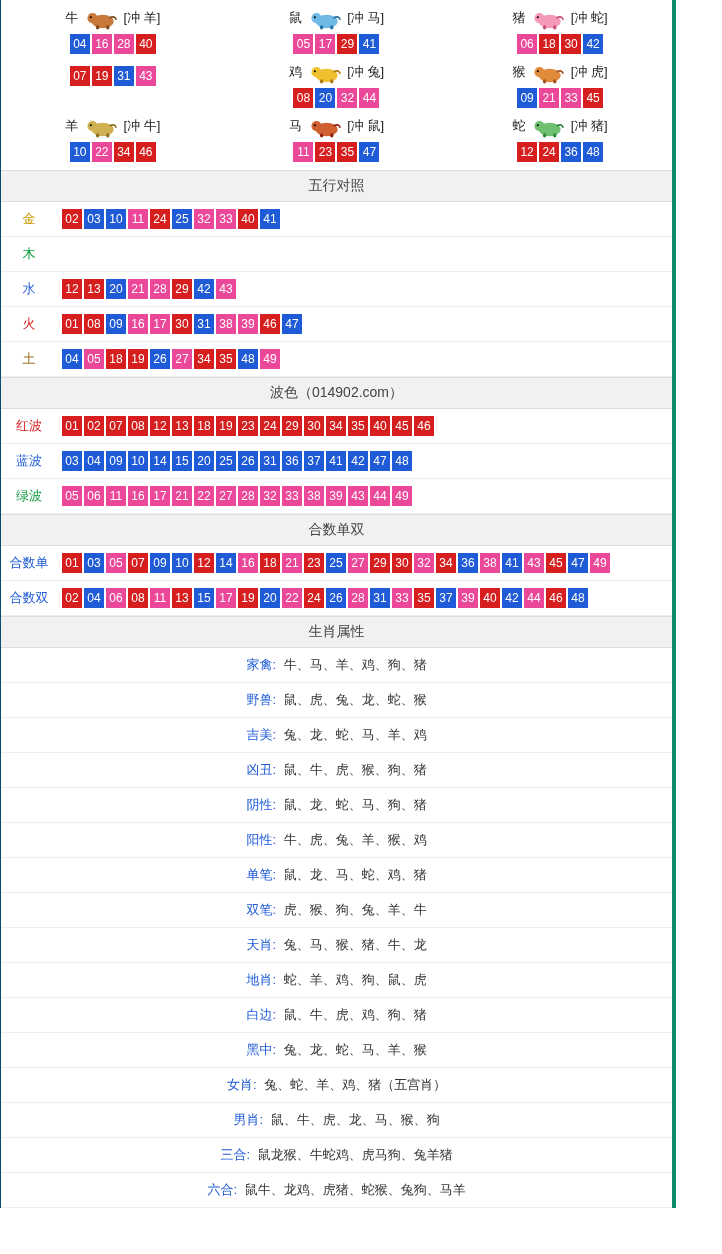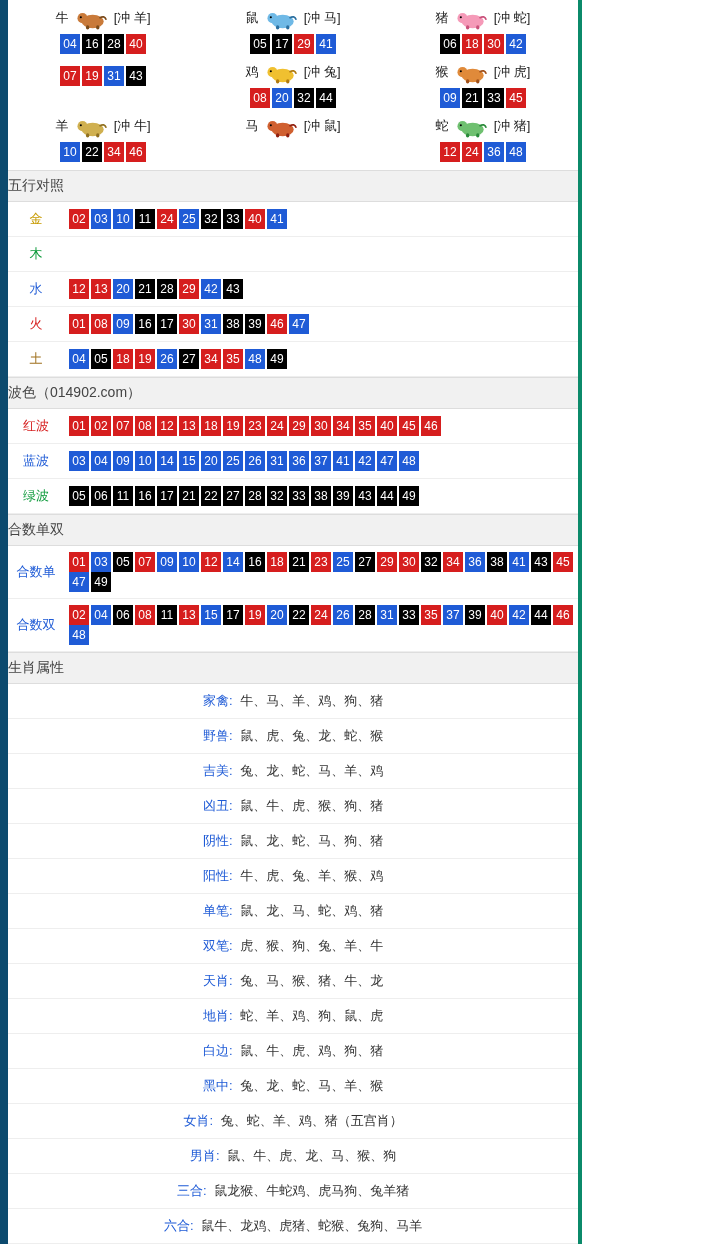--- a/index.html
+++ b/index.html
@@ -1,25 +1,25 @@
 <!DOCTYPE html>
 <html><head>
 <meta charset="utf-8">
 <style>
 *{box-sizing:border-box;margin:0;padding:0}
 body{font-family:"Microsoft YaHei",Arial,sans-serif;font-size:13px;background:#fff;color:#333}
-.wrap{width:582px;border-left:8px solid #0c4a6e;border-right:4px solid #0b8a6a}
+.wrap{width:676px;border-left:1px solid #0c4a6e;border-right:4px solid #0b8a6a}
 .zodiac-grid{display:flex;flex-wrap:wrap;padding:4px 0}
 .zcell{width:33.33%;text-align:center;padding:4px 0}
 .zhead{font-size:13px;color:#222}
 .zimg{display:inline-block;width:34px;height:22px;vertical-align:middle;margin:0 2px}
 .balls{margin-top:4px}
 .ball{display:inline-block;min-width:20px;height:20px;line-height:20px;color:#fff;font-size:12px;text-align:center;margin:0 1px;padding:0 2px}
-.r{background:#d61e1e}.b{background:#1f5bd6}.g{background:#000000}
-.sect-h{background:#f1f1f1;border-top:1px solid #ddd;border-bottom:1px solid #ddd;text-align:left;padding:6px 0;font-size:14px;color:#444}
+.r{background:#d61e1e}.b{background:#1f5bd6}.g{background:#ec4899}
+.sect-h{background:#f1f1f1;border-top:1px solid #ddd;border-bottom:1px solid #ddd;text-align:center;padding:6px 0;font-size:14px;color:#444}
 .row{display:flex;border-bottom:1px solid #eee;align-items:center}
 .row-l{width:56px;text-align:center;padding:8px 0;font-size:13px}
 .row-r{flex:1;padding:6px 4px}
 .gold{color:#c79a00}.wood{color:#0f9b3c}.water{color:#1f5bd6}.fire{color:#d61e1e}.earth{color:#a07220}
 .red{color:#d61e1e}.blue{color:#1f5bd6}.green{color:#0f9b3c}
 .attr-row{text-align:center;padding:8px 0;border-bottom:1px solid #eee;font-size:13px}
 .attr-l{color:#1f5bd6;margin-right:4px}
 svg{vertical-align:middle}
 </style>
 </head>
@@ -127,20 +127,21 @@
          <span><svg class="zimg" viewBox="0 0 40 26">
               <ellipse cx="22" cy="16" rx="13" ry="8" fill="#d06030"></ellipse>
               <circle cx="10" cy="12" r="6" fill="#d06030"></circle>
               <circle cx="8" cy="11" r="1.2" fill="#000"></circle>
               <path d="M30 12 q6 -4 8 2" stroke="#902010" stroke-width="2" fill="none"></path>
               <ellipse cx="16" cy="23" rx="2" ry="2.5" fill="#902010"></ellipse>
               <ellipse cx="28" cy="23" rx="2" ry="2.5" fill="#902010"></ellipse>
             </svg></span>
          <span>[冲 鼠]</span>
        </div>
+       <div class="balls"><span class="ball g">11</span><span class="ball r">23</span><span class="ball r">35</span><span class="ball b">47</span></div>
      </div>
       <div class="zcell">
        <div class="zhead">
          <span>蛇</span>
          <span><svg class="zimg" viewBox="0 0 40 26">
               <ellipse cx="22" cy="16" rx="13" ry="8" fill="#6fc070"></ellipse>
               <circle cx="10" cy="12" r="6" fill="#6fc070"></circle>
               <circle cx="8" cy="11" r="1.2" fill="#000"></circle>
               <path d="M30 12 q6 -4 8 2" stroke="#2a8a3a" stroke-width="2" fill="none"></path>
               <ellipse cx="16" cy="23" rx="2" ry="2.5" fill="#2a8a3a"></ellipse>

